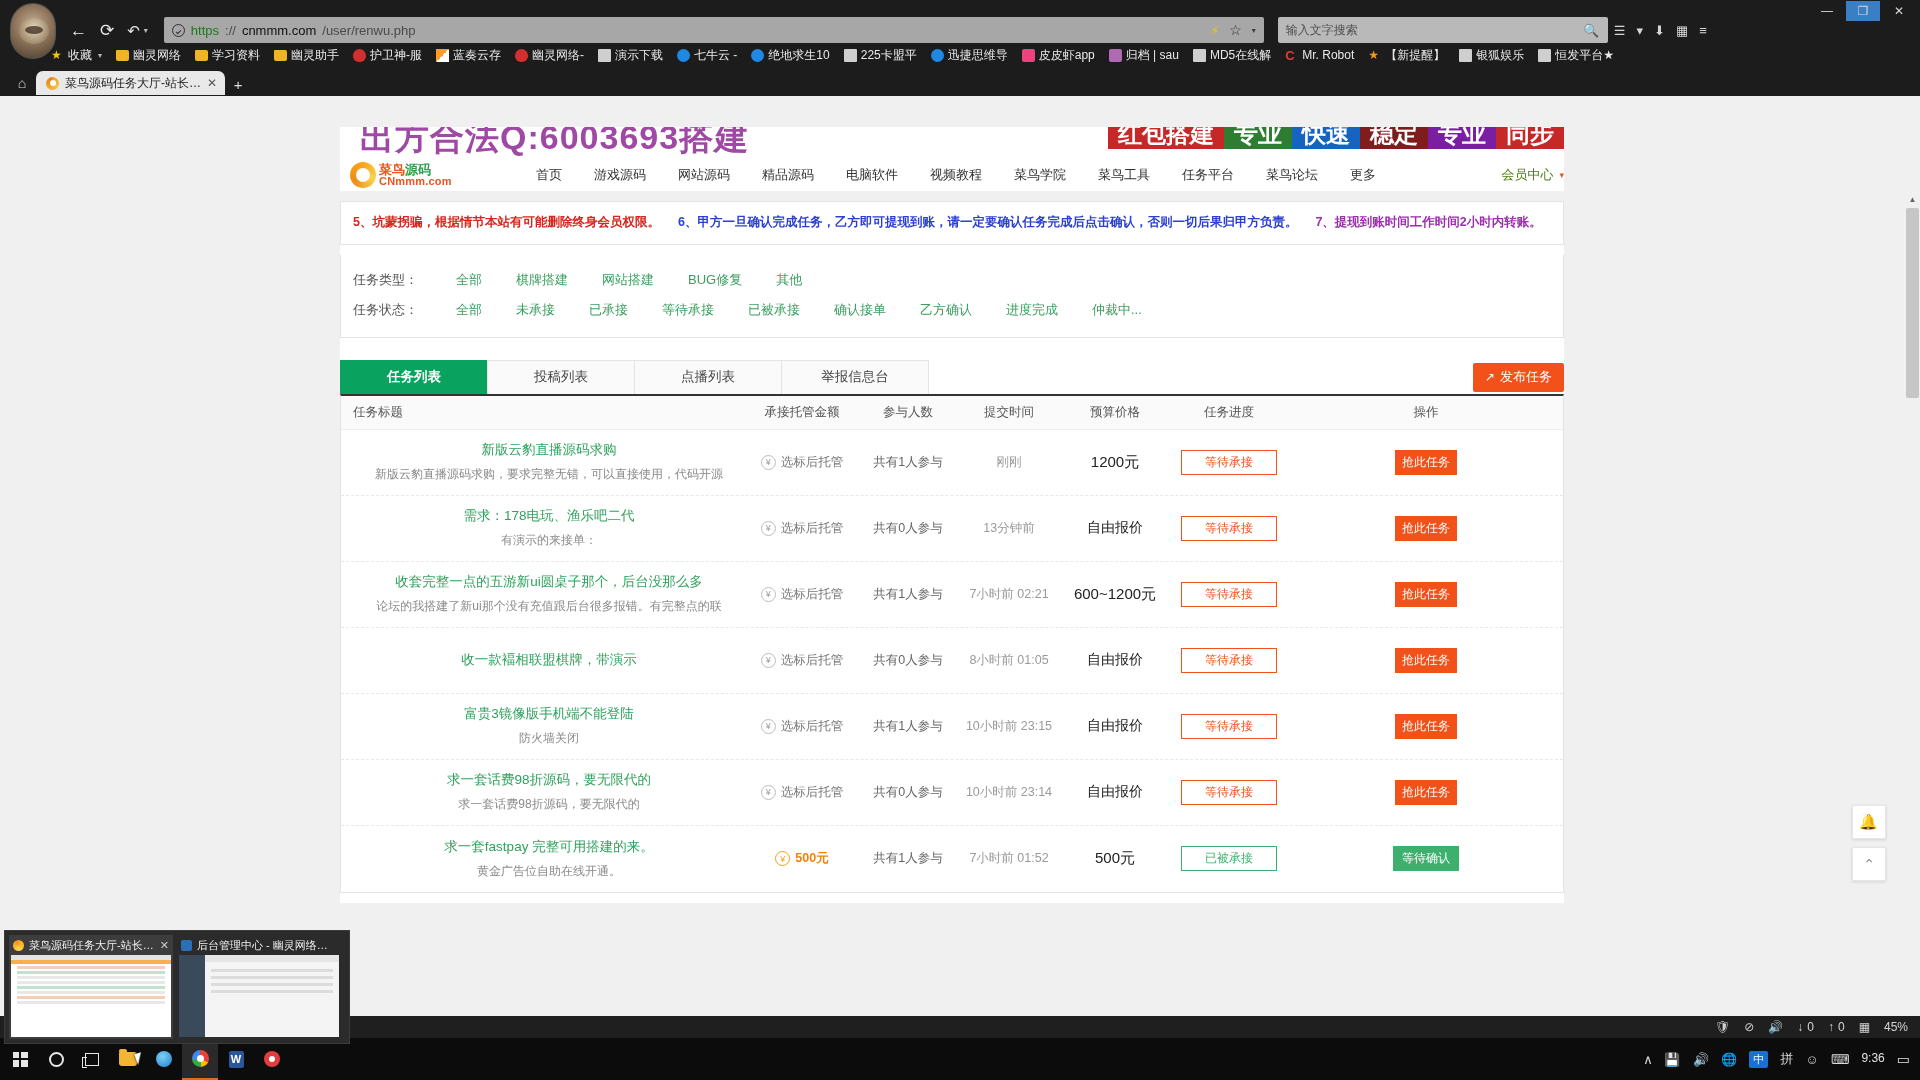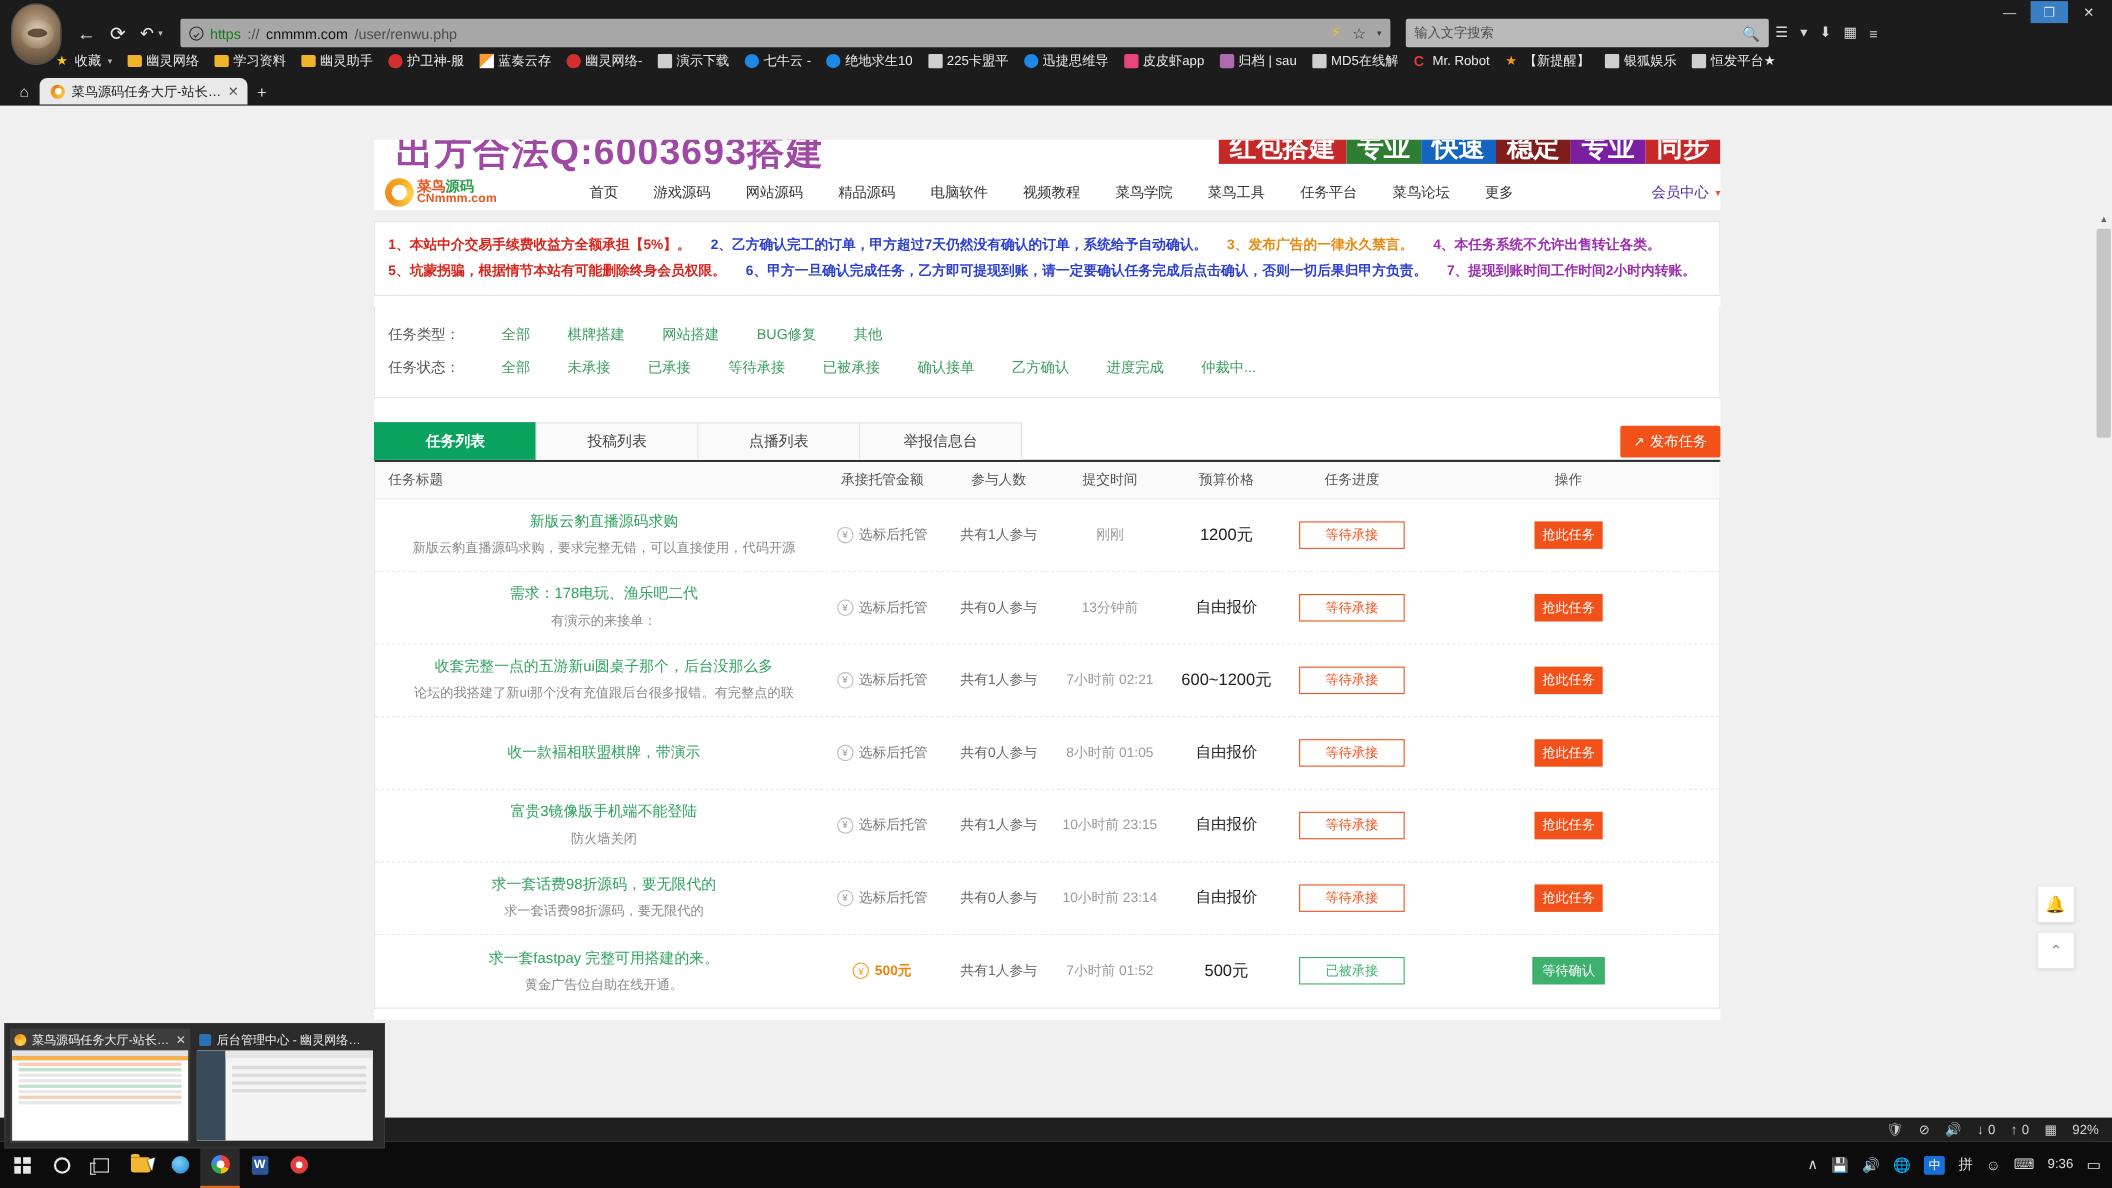--- a/index.html
+++ b/index.html
@@ -169,21 +169,21 @@
   .logo-cn { font-size: 13px; font-weight: bold; }
   .logo-cn i { font-style: normal; color: #e8551f; }
   .logo-cn b { color: #2f9e4f; }
   .logo-en { font-size: 11px; color: #e8551f; font-weight: bold; letter-spacing: .2px; }
 
   .nav {
     display: flex; align-items: center; gap: 0; flex: 1 1 auto;
     font-size: 13px; color: #333;
   }
   .nav a { padding: 0 16px; color: #333; text-decoration: none; white-space: nowrap; }
-  .nav a.vip { color: #4c1d95; margin-left: auto; padding-right: 6px; }
+  .nav a.vip { color: #4d7c0f; margin-left: auto; padding-right: 6px; }
   .nav .vipcaret { color: #e8551f; font-size: 9px; }
 
   .banner-row { display: flex; height: 38px; overflow: hidden; }
   .bn { height: 38px; display: flex; align-items: center; justify-content: center;
         font-size: 17px; font-weight: bold; white-space: nowrap; }
   .bn1 { width: 352px; background: linear-gradient(90deg,#f7a043,#ffd98a 55%,#ffe9b8);
          color: #8a2b00; font-size: 15px; position: relative; }
   .bn1 .num { position: absolute; right: 8px; bottom: 1px; font-size: 10px; color: #c86b1c; font-weight: normal; }
   .bn2 { width: 336px; background: #aef0f2; color: #d3202a; }
   .bn3 { flex: 1 1 auto; background: #e01f26; color: #fff; font-size: 16px; gap: 2px; }
@@ -536,21 +536,20 @@
               <a href="#">更多</a>
               <a href="#" class="vip">会员中心</a>
               <span class="vipcaret">▾</span>
             </nav>
         </div>
 
 
         <div class="content">
 
           <div class="notice-box">
-            <div id="notice1"><span class="n-red">1、本站中介交易手续费收益方全额承担【5%】。</span><span class="n-gap"></span><span class="n-blue">2、乙方确认完工的订单，甲方超过7天仍然没有确认的订单，系统给予自动确认。</span><span class="n-gap"></span><span class="n-orange">3、发布广告的一律永久禁言。</span><span class="n-gap"></span><span class="n-purple">4、本任务系统不允许出售转让各类。</span></div>
             <div id="notice2"><span class="n-red">5、坑蒙拐骗，根据情节本站有可能删除终身会员权限。</span><span class="n-gap"></span><span class="n-blue">6、甲方一旦确认完成任务，乙方即可提现到账，请一定要确认任务完成后点击确认，否则一切后果归甲方负责。</span><span class="n-gap"></span><span class="n-purple">7、提现到账时间工作时间2小时内转账。</span></div>
           </div>
 
           <div class="filter-box">
             <div class="filter-row">
               <span class="filter-label">任务类型：</span>
               <span class="filter-items" id="ftype">
                   <a href="#" class="active">全部</a>
                   <a href="#">棋牌搭建</a>
                   <a href="#">网站搭建</a>
@@ -821,21 +820,21 @@
     <span class="ss-ico">🔊</span>
     <span class="ss-count">
       <span>↓</span>
       <span>0</span>
     </span>
     <span class="ss-count">
       <span>↑</span>
       <span>0</span>
     </span>
     <span class="ss-ico">▦</span>
-    <span>92%</span>
+    <span>45%</span>
   </div>
 
   <div class="taskbar">
     <div class="tb-left">
       <div class="tb-item">
         <span class="tb-win">
             <div></div>
             <div></div>
             <div></div>
             <div></div>

